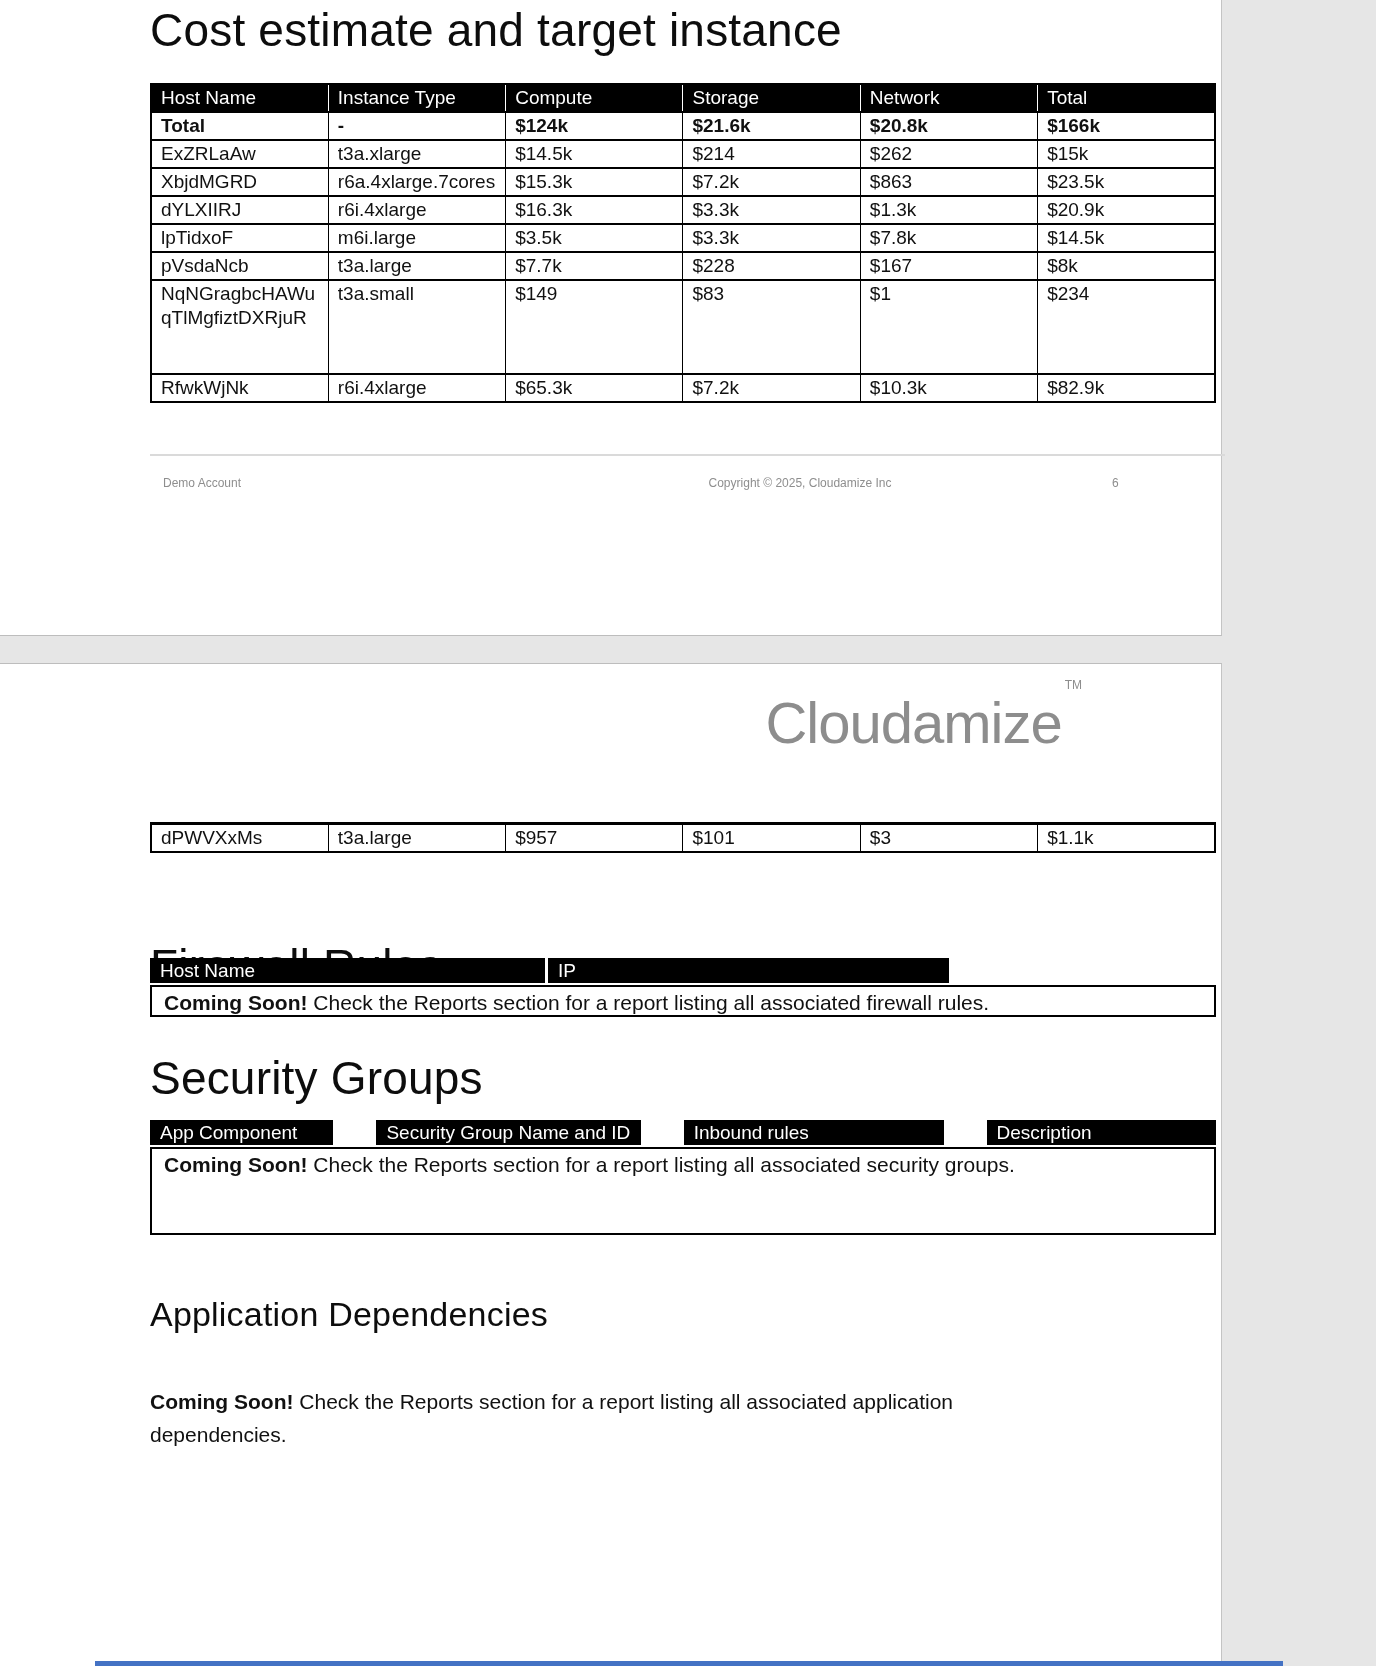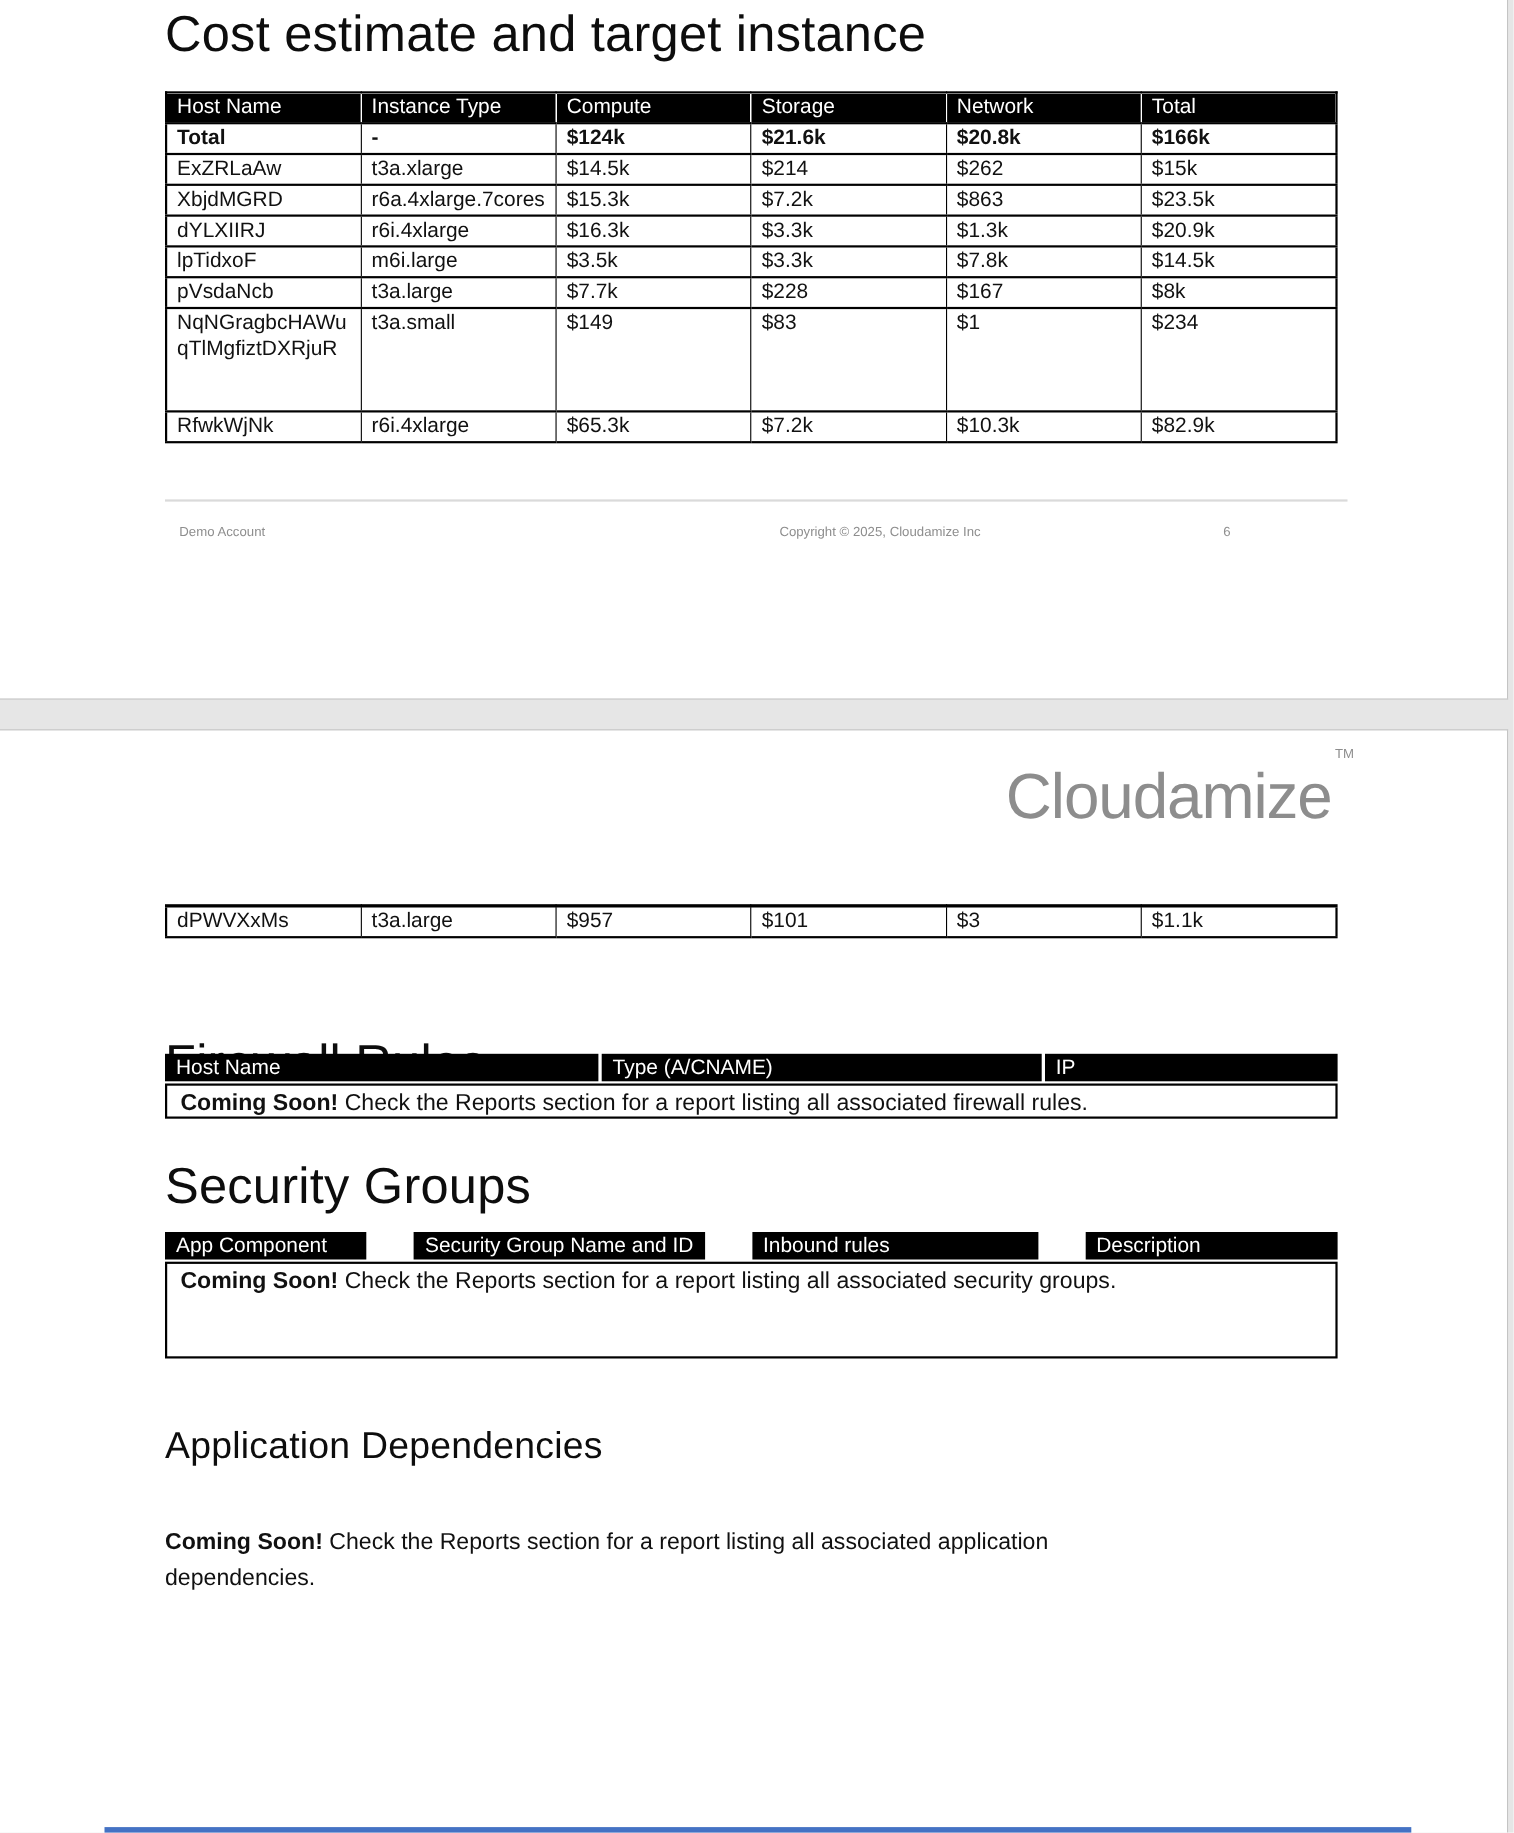--- a/index.html
+++ b/index.html
@@ -3,21 +3,21 @@
 <meta charset="utf-8">
 <style>
   html,body{margin:0;padding:0;}
   body{
     width:1376px;height:1666px;position:relative;overflow:hidden;
     background:#e6e6e6;
     font-family:"Liberation Sans","DejaVu Sans",sans-serif;
     color:#111;
   }
   .page{
-    position:absolute;left:0;width:1371px;background:#ffffff;
+    position:absolute;left:0;width:1222px;background:#ffffff;
     border-right:1px solid #c4c4c4;box-sizing:border-box;
   }
   #page1{top:0;height:636px;border-bottom:1px solid #bdbdbd;}
   #page2{top:663px;height:1003px;border-top:1px solid #bdbdbd;}
 
   h1{
     position:absolute;left:150px;margin:0;
     font-size:46px;font-weight:400;color:#0d0d0d;line-height:56px;
     letter-spacing:0.2px;white-space:nowrap;
   }
@@ -218,21 +218,20 @@
           <td>$101</td>
           <td>$3</td>
           <td>$1.1k</td>
         </tr>
       </tbody>
   </table>
 
   <h1 id="fw-title">Firewall Rules</h1>
   <div class="bar-header" id="fw-header">
       <div class="hcell">Host Name</div>
-      <div class="hcell">Type (A/CNAME)</div>
       <div class="hcell">IP</div>
     </div>
   <div class="coming-box" id="fw-body">
     <b>Coming Soon!</b><span> Check the Reports section for a report listing all associated firewall rules.</span>
   </div>
 
   <h1 id="sg-title">Security Groups</h1>
   <div class="bar-header" id="sg-header">
       <div class="hcell">App Component</div>
       <div class="hcell">Security Group Name and ID</div>

